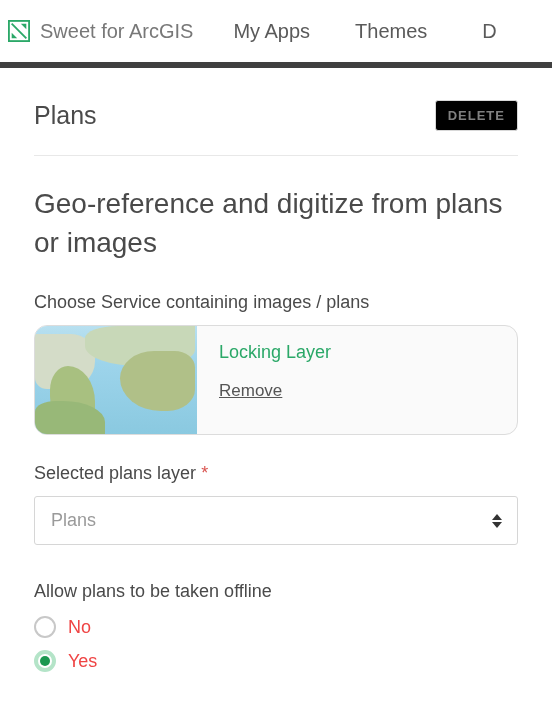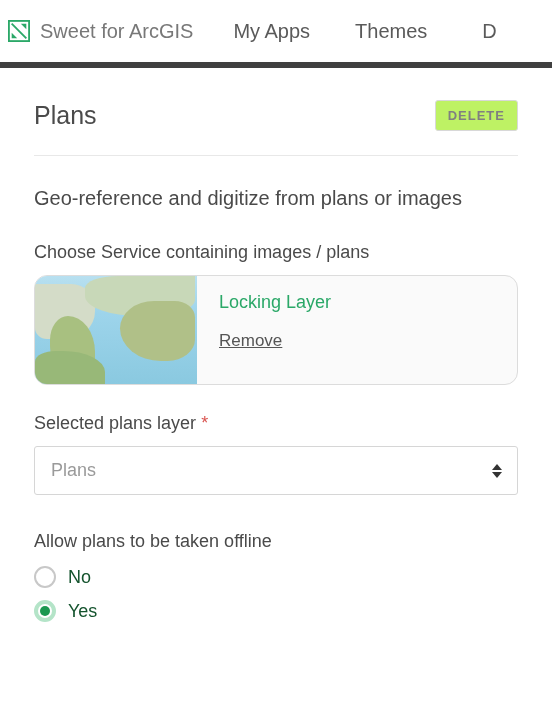--- a/index.html
+++ b/index.html
@@ -63,32 +63,32 @@
       padding-bottom: 24px;
       border-bottom: 1px solid #e8e8e8;
       margin-bottom: 28px;
     }
     .page-title {
       font-size: 25px;
       color: #4a4a4a;
       font-weight: 400;
     }
     .delete-btn {
-      background: #bef264;
+      background: #000000;
       border: 1px solid #d8d8d8;
       color: #808080;
       font-size: 13px;
       font-weight: 600;
       letter-spacing: 1px;
       padding: 7px 12px;
       border-radius: 3px;
       cursor: pointer;
     }
     .subtitle {
-      font-size: 20px;
+      font-size: 28px;
       color: #4a4a4a;
       margin-bottom: 30px;
       line-height: 1.4;
     }
     .field-label {
       font-size: 18px;
       color: #4a4a4a;
       margin-bottom: 12px;
     }
     .required {
@@ -204,21 +204,21 @@
       top: 50%;
       left: 50%;
       transform: translate(-50%, -50%);
       width: 10px;
       height: 10px;
       background: #1a9850;
       border-radius: 50%;
     }
     .radio-label {
       font-size: 18px;
-      color: #14532d;
+      color: #ef4444;
     }
     .section-spacer {
       margin-top: 0;
     }
   </style>
 </head>
 <body>
 
 <div class="header">
   <div class="logo">

